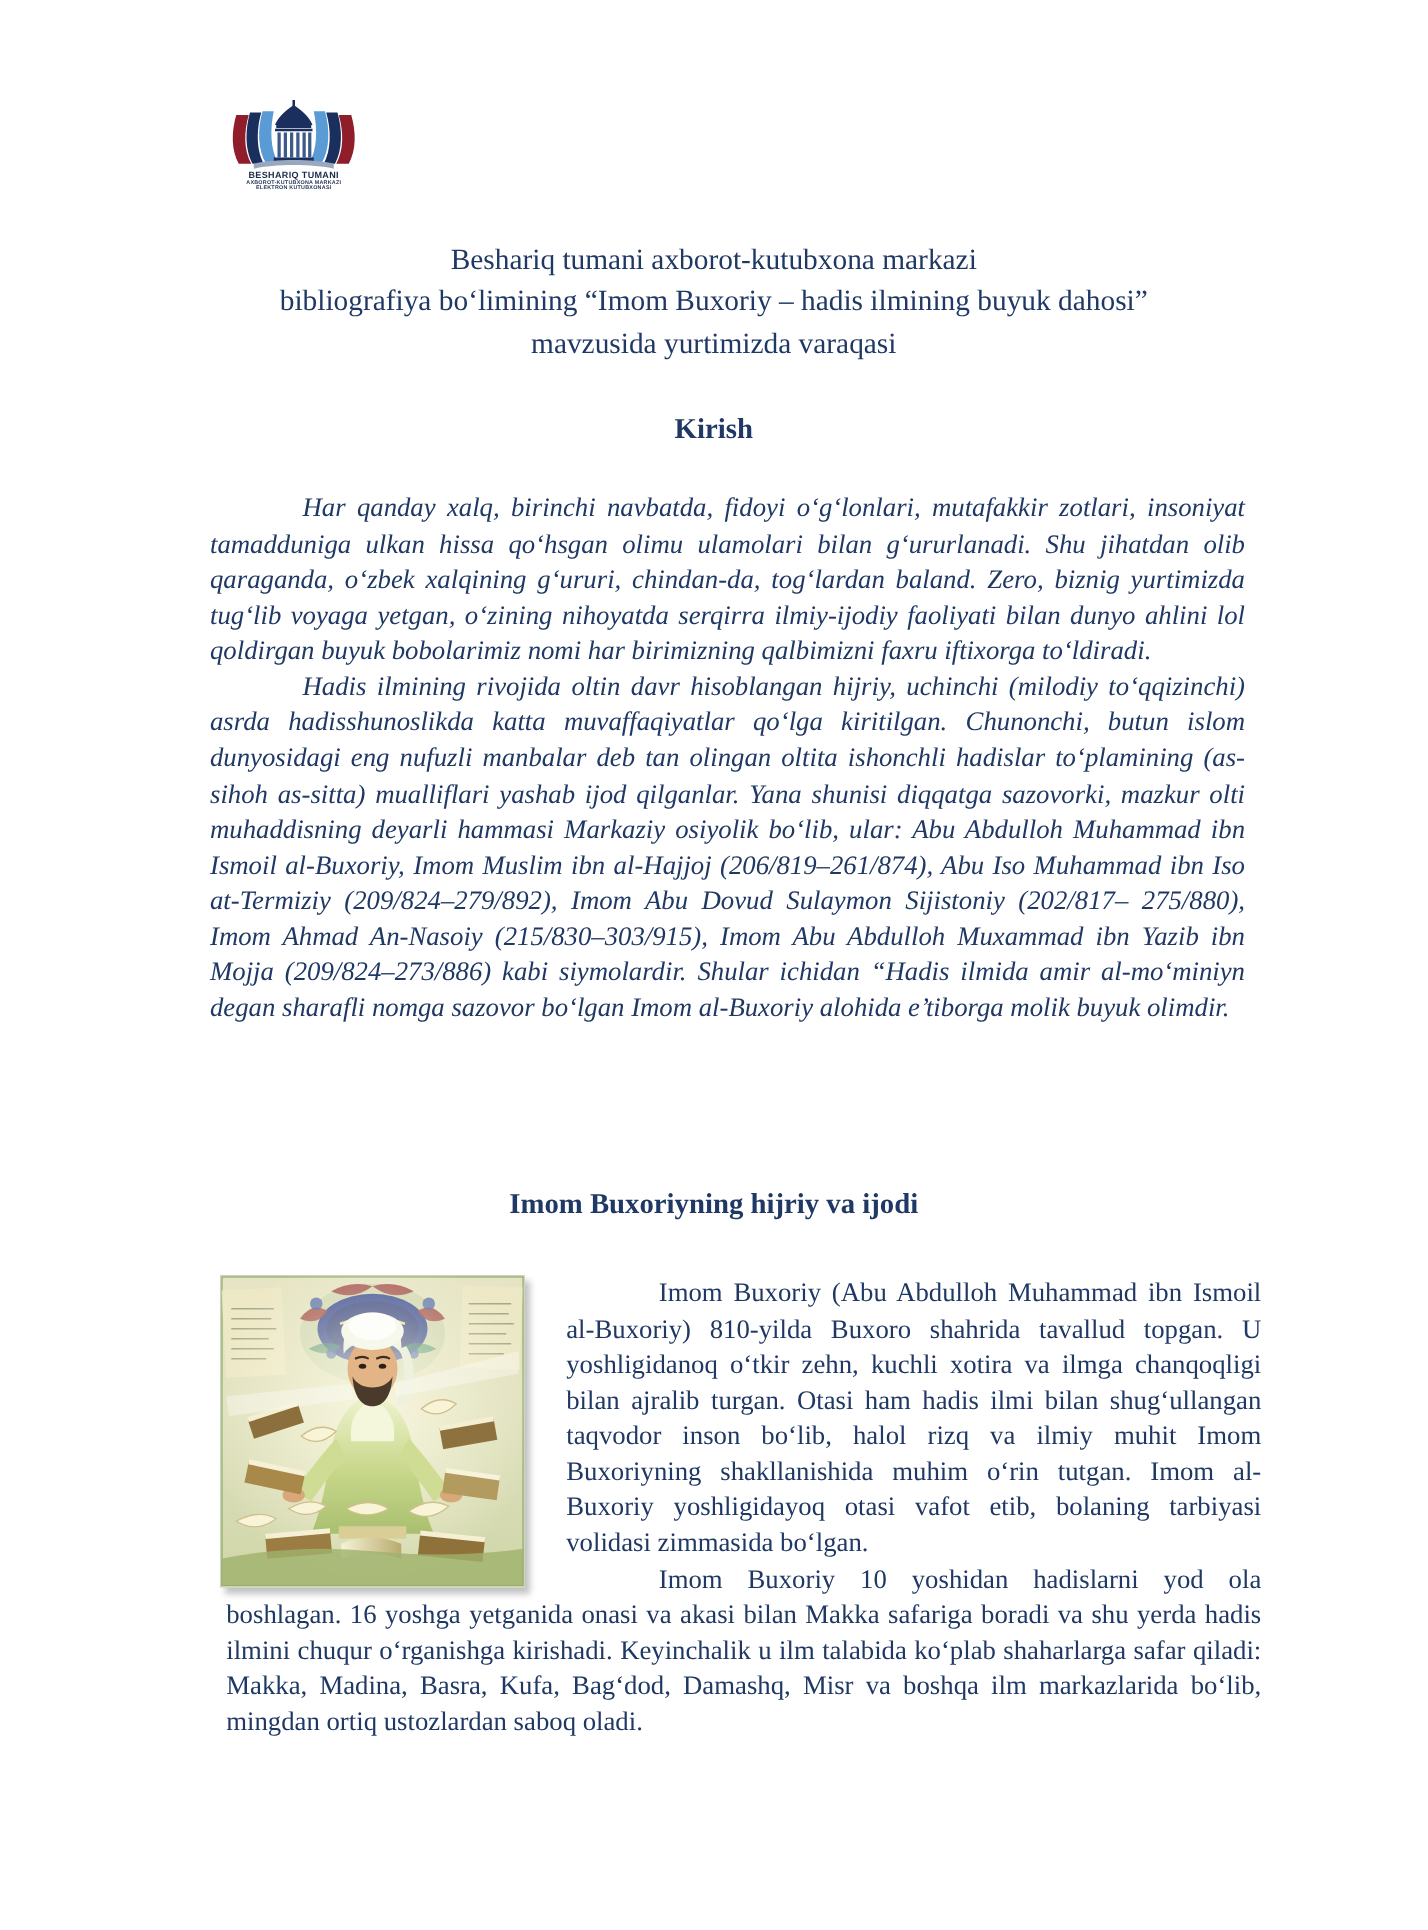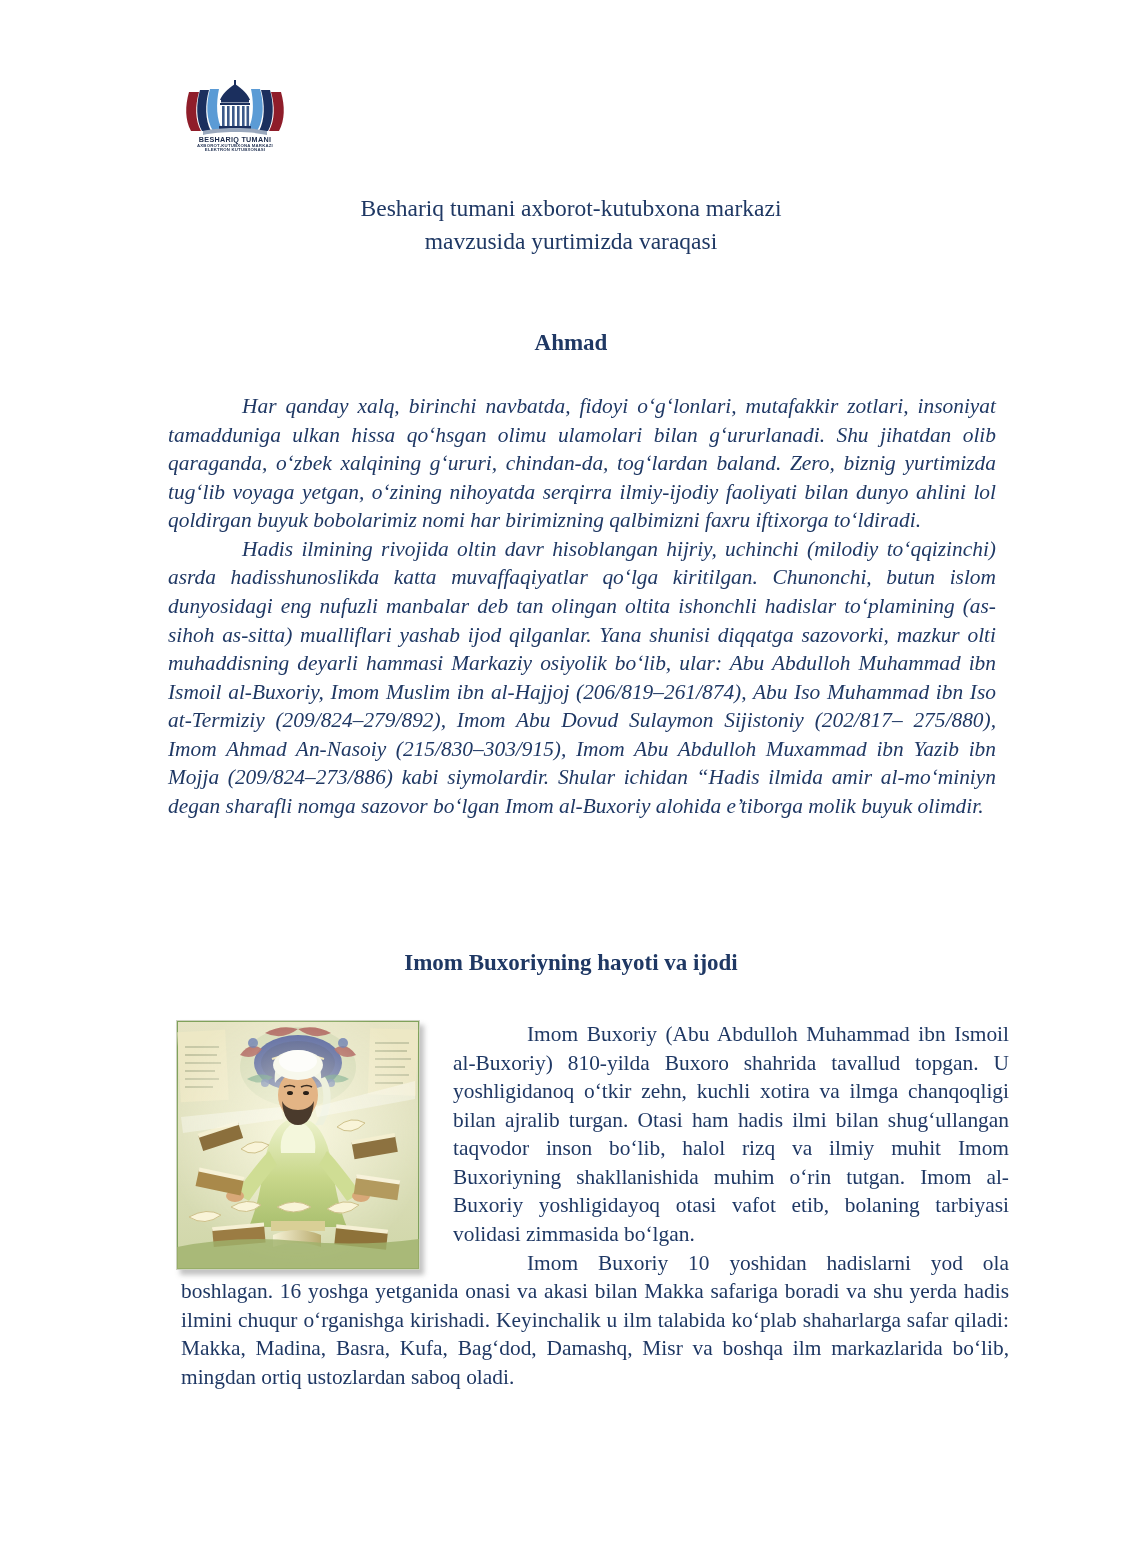--- a/index.html
+++ b/index.html
@@ -187,31 +187,32 @@
     </svg>
     <div class="logo-caption">
       <span class="l1">BESHARIQ TUMANI</span>
       <span class="l2">AXBOROT-KUTUBXONA MARKAZI</span>
       <span class="l3">ELEKTRON KUTUBXONASI</span>
     </div>
   </div>
 
   <div class="doc-title">
     <span class="tl">Beshariq tumani axborot-kutubxona markazi</span>
+    <span class="tl">bibliografiya bo‘limining “Imom Buxoriy – hadis ilmining buyuk dahosi”</span>
     <span class="tl">mavzusida yurtimizda varaqasi</span>
   </div>
 
-  <div id="kirish-head" class="section-head">Ahmad</div>
+  <div id="kirish-head" class="section-head">Kirish</div>
 
   <div id="intro-block" class="body-block">
     <p>Har qanday xalq, birinchi navbatda, fidoyi o‘g‘lonlari, mutafakkir zotlari, insoniyat tamadduniga ulkan hissa qo‘hsgan olimu ulamolari bilan g‘ururlanadi. Shu jihatdan olib qaraganda, o‘zbek xalqining g‘ururi, chindan-da, tog‘lardan baland. Zero, biznig yurtimizda tug‘lib voyaga yetgan, o‘zining nihoyatda serqirra ilmiy-ijodiy faoliyati bilan dunyo ahlini lol qoldirgan buyuk bobolarimiz nomi har birimizning qalbimizni faxru iftixorga to‘ldiradi.</p>
     <p>Hadis ilmining rivojida oltin davr hisoblangan hijriy, uchinchi (milodiy to‘qqizinchi) asrda hadisshunoslikda katta muvaffaqiyatlar qo‘lga kiritilgan. Chunonchi, butun islom dunyosidagi eng nufuzli manbalar deb tan olingan oltita ishonchli hadislar to‘plamining (as-sihoh as-sitta) mualliflari yashab ijod qilganlar. Yana shunisi diqqatga sazovorki, mazkur olti muhaddisning deyarli hammasi Markaziy osiyolik bo‘lib, ular: Abu Abdulloh Muhammad ibn Ismoil al-Buxoriy, Imom Muslim ibn al-Hajjoj (206/819–261/874), Abu Iso Muhammad ibn Iso at-Termiziy (209/824–279/892), Imom Abu Dovud Sulaymon Sijistoniy (202/817– 275/880), Imom Ahmad An-Nasoiy (215/830–303/915), Imom Abu Abdulloh Muxammad ibn Yazib ibn Mojja (209/824–273/886) kabi siymolardir. Shular ichidan “Hadis ilmida amir al-mo‘miniyn degan sharafli nomga sazovor bo‘lgan Imom al-Buxoriy alohida e’tiborga molik buyuk olimdir.</p>
   </div>
 
-  <div id="hayot-head" class="section-head">Imom Buxoriyning hayoti va ijodi</div>
+  <div id="hayot-head" class="section-head">Imom Buxoriyning hijriy va ijodi</div>
 
   <div class="figure">
     <svg width="242" height="248" viewBox="0 0 242 248">
       <defs>
         <linearGradient id="bg" x1="0" y1="0" x2="0" y2="1">
           <stop offset="0%" stop-color="#e6e4c4"></stop>
           <stop offset="45%" stop-color="#dfe0bd"></stop>
           <stop offset="100%" stop-color="#cfd6a8"></stop>
         </linearGradient>
         <linearGradient id="robe" x1="0" y1="0" x2="0" y2="1">

